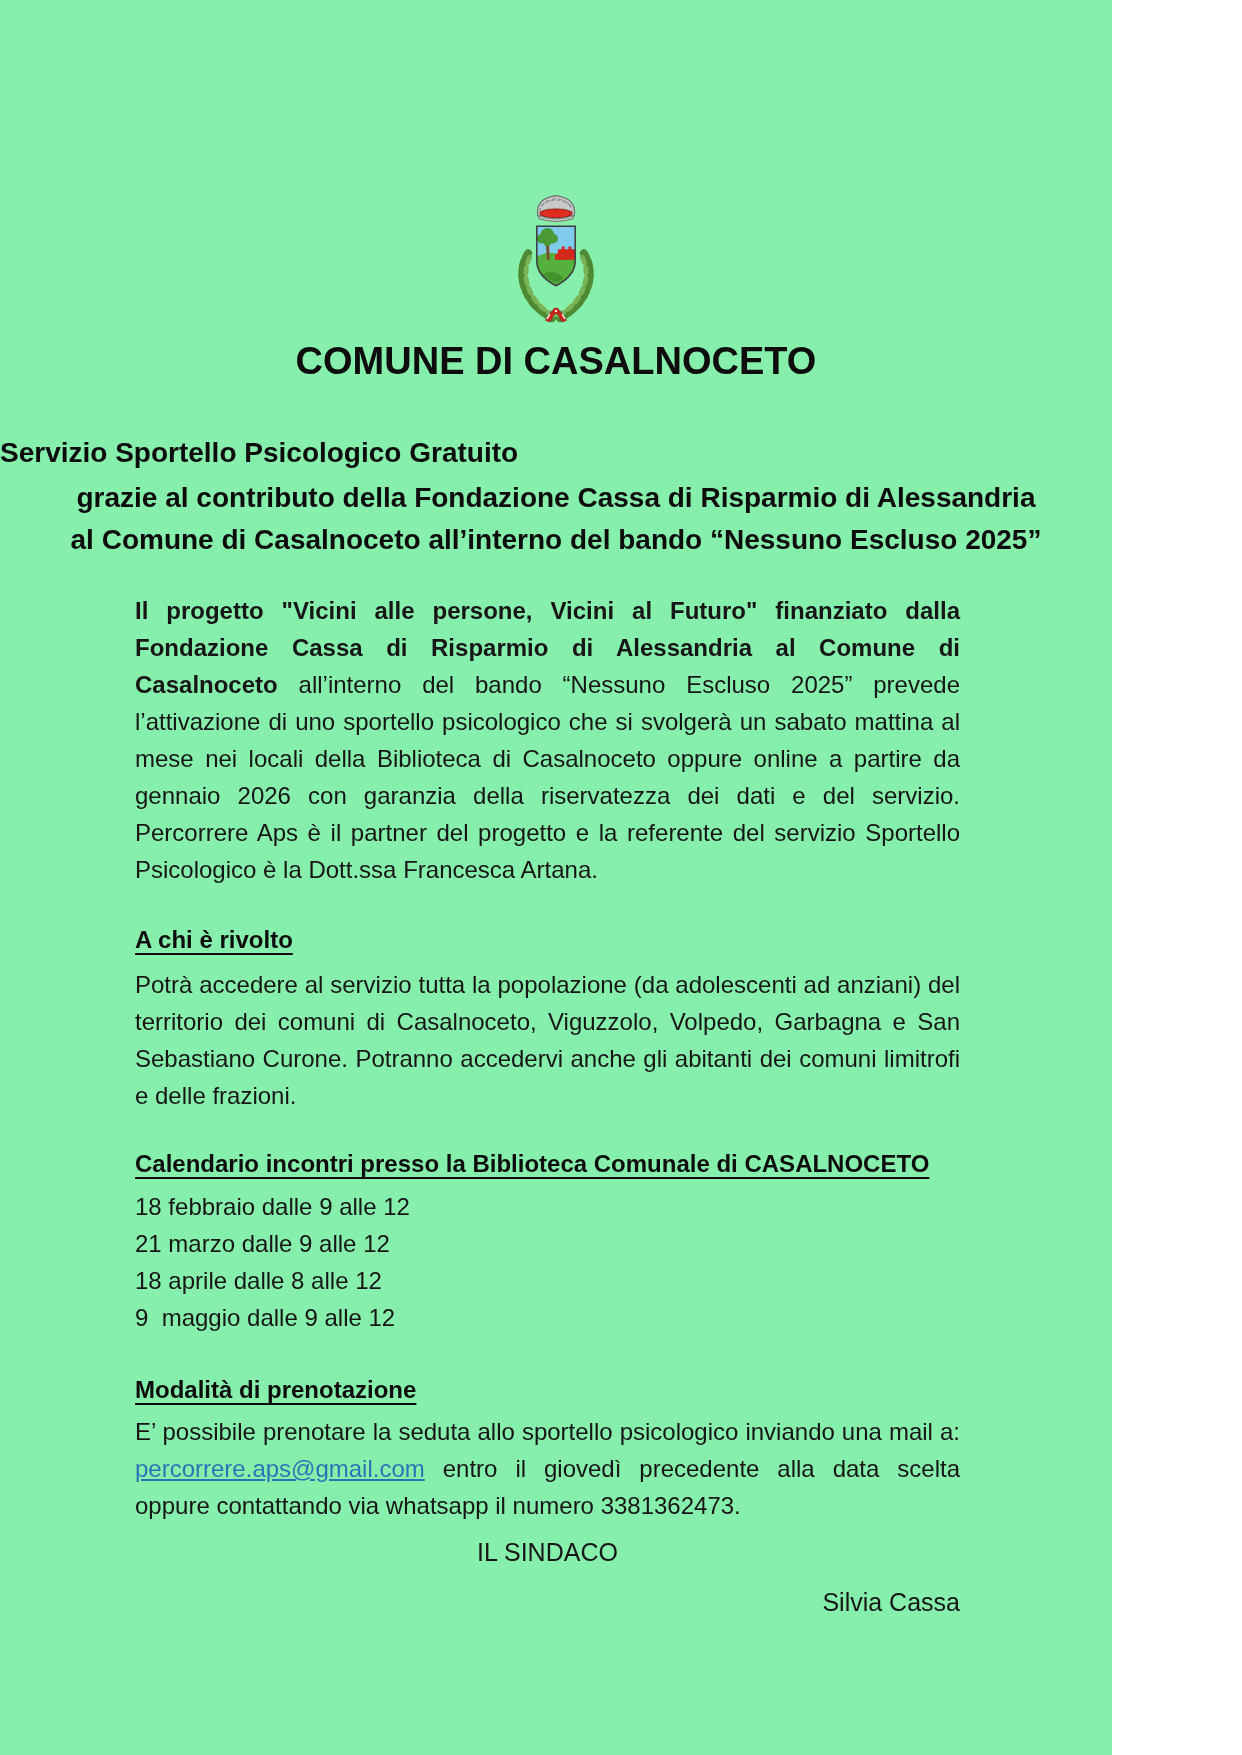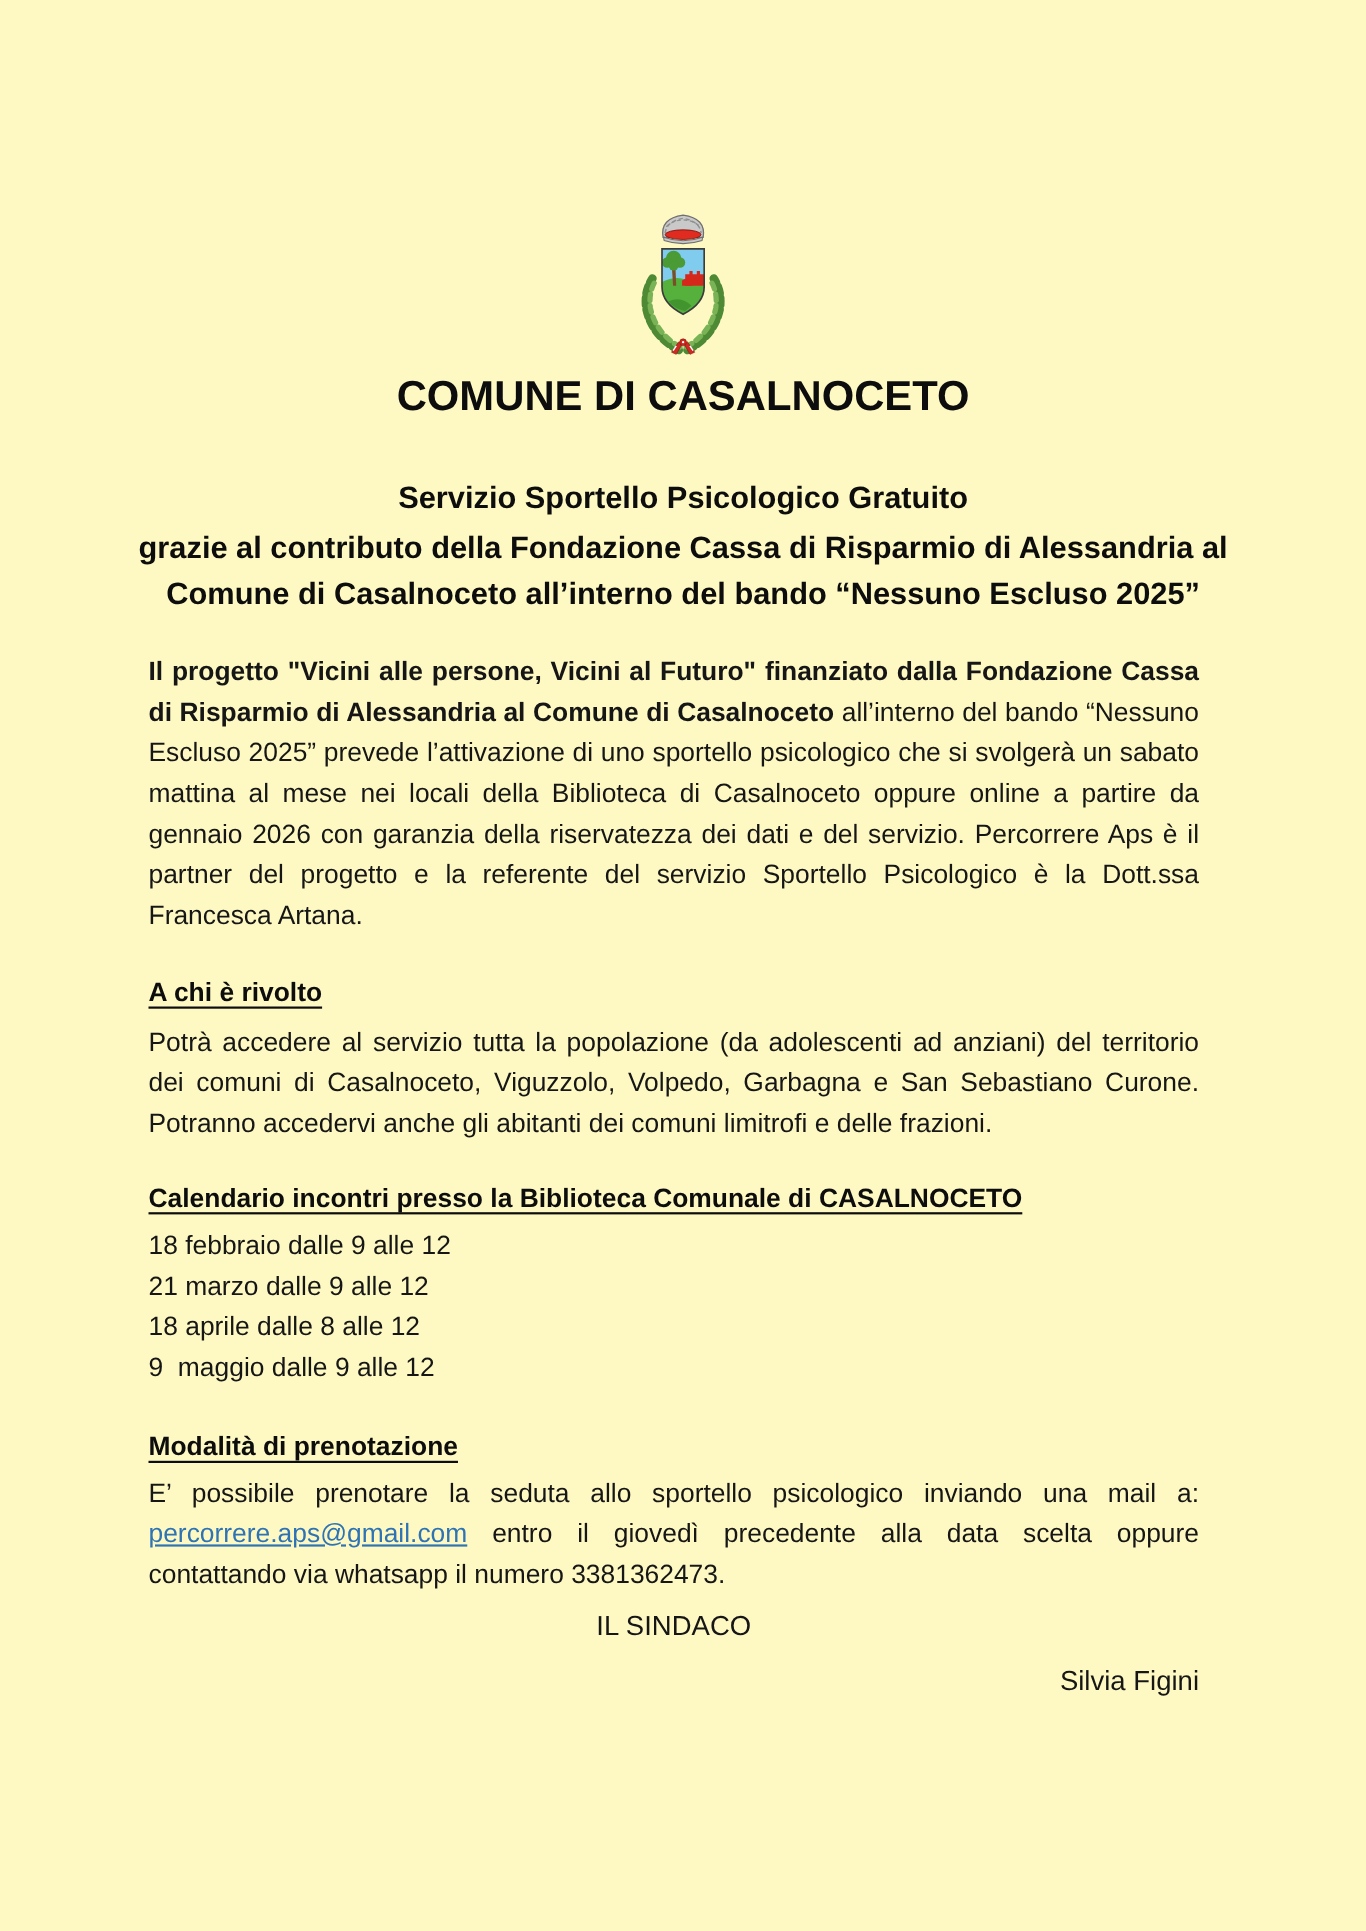--- a/index.html
+++ b/index.html
@@ -1,33 +1,33 @@
 <!DOCTYPE html>
 <html lang="it" style="--text: #111111; --link_blue: #2e74b5; --crown_gray: #c9c9c9; --crown_gray_dark: #8f8f8f; --crown_red: #e02b20; --sky: #7fccee; --grass: #55b13c; --grass_dark: #3f8f2d; --tree_green: #4a9a35; --trunk_brown: #7a4f28; --building_red: #d6281a; --wreath: #79b356; --wreath_dark: #4d8a33; --ribbon_red: #cf2a22; --ribbon_white: #ffffff;"><head>
 <meta charset="utf-8">
 <style>
   html,body{margin:0;padding:0;background:#ffffff;}
   .page{
     position:relative;
-    width:1242px;height:1755px;
-    background:#fef9c3;
+    width:1112px;height:1755px;
+    background:#86efac;
     overflow:hidden;
     font-family:"Liberation Sans","DejaVu Sans",sans-serif;
     color:var(--text,#111);
   }
   .page *{box-sizing:border-box;}
   p,h1,h2{margin:0;padding:0;}
   .col{margin-left:135px;margin-right:152px;}
   .crest{display:block;margin:186px auto 0 auto;width:96px;height:139px;}
   .doc-title{
     margin-top:14px;text-align:center;
     font-size:38px;line-height:44px;font-weight:bold;color:#0d0d0d;
   }
   .subtitle1{
-    margin-top:51px;text-align:center;
+    margin-top:51px;text-align:left;
     font-size:28px;line-height:38px;font-weight:bold;color:#0d0d0d;
   }
   .subtitle2{
     margin-top:5px;text-align:center;
     font-size:28px;line-height:42px;font-weight:bold;color:#0d0d0d;
     padding:0 68px;
   }
   .body-p{
     font-size:24px;line-height:37px;
     text-align:justify;color:#161616;
@@ -136,15 +136,15 @@
     <p>18 febbraio dalle 9 alle 12</p>
     <p>21 marzo dalle 9 alle 12</p>
     <p>18 aprile dalle 8 alle 12</p>
     <p>9  maggio dalle 9 alle 12</p>
   </div>
 
   <h2 class="sec sec-booking col">Modalità di prenotazione</h2>
   <p class="body-p booking-p col"><span>E’ possibile prenotare la seduta allo sportello psicologico inviando una mail a: </span><a class="email-link" href="#">percorrere.aps@gmail.com</a><span> entro il giovedì precedente alla data scelta oppure contattando via whatsapp il numero 3381362473.</span></p>
 
   <p class="sig sig-role col">IL SINDACO</p>
-  <p class="sig sig-name col">Silvia Figini</p>
+  <p class="sig sig-name col">Silvia Cassa</p>
 
 </div>
 
 </body></html>

